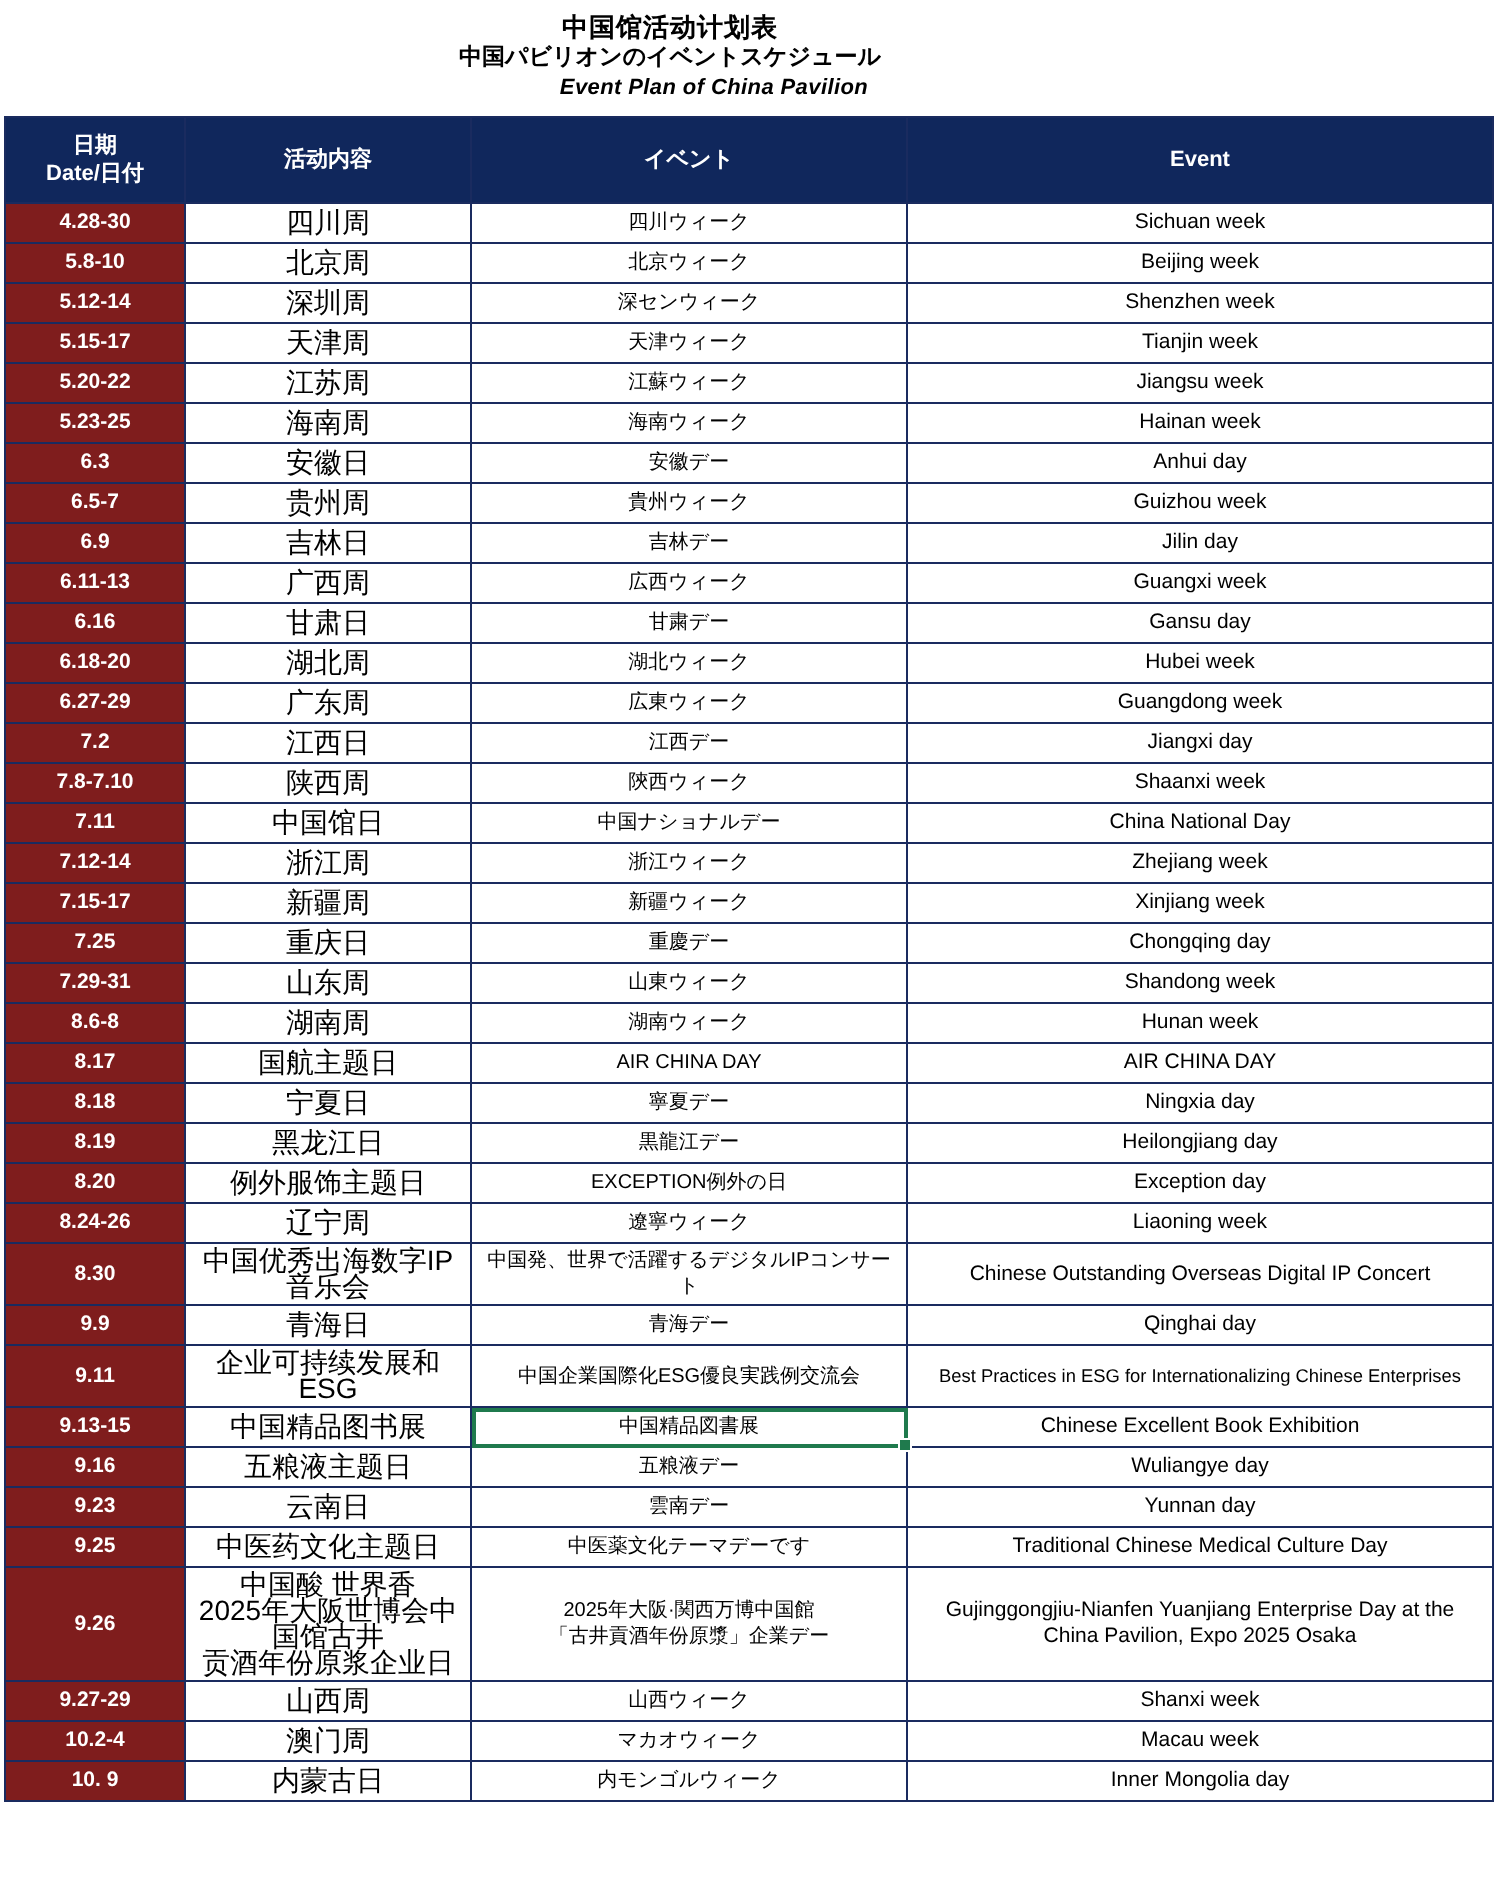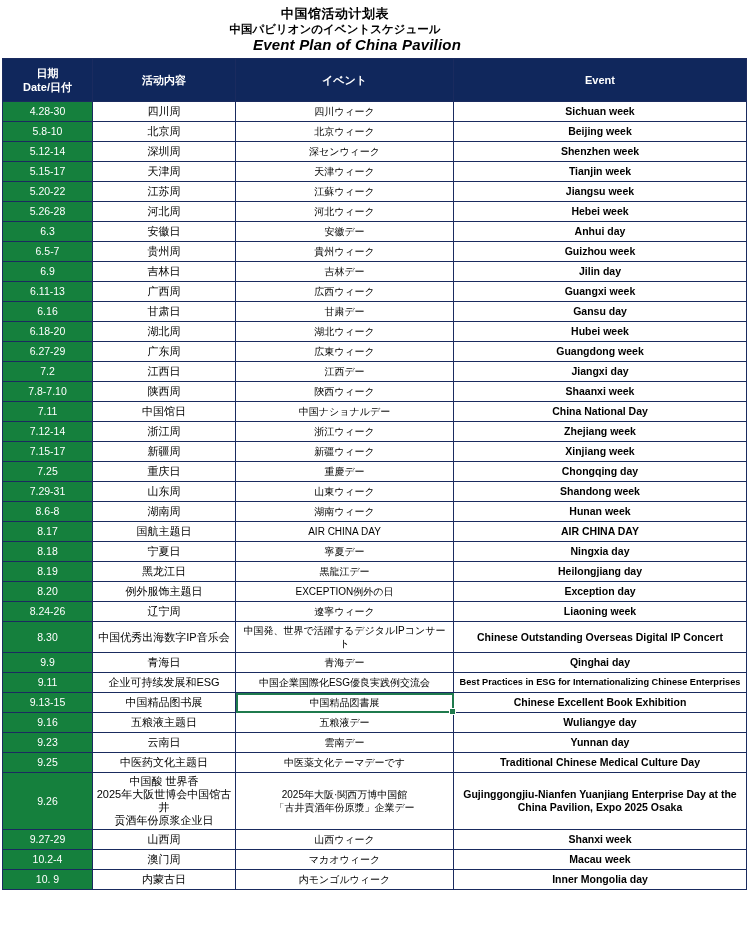--- a/index.html
+++ b/index.html
@@ -27,21 +27,21 @@
     font-weight: bold;
     line-height: 16px;
     letter-spacing: 0.5px;
   }
   .title-jp {
     font-size: 11.5px;
     font-weight: bold;
     line-height: 15px;
   }
   .title-en {
-    font-size: 15px;
+    font-size: 11px;
     font-weight: bold;
     font-style: italic;
     line-height: 15px;
     letter-spacing: 0.2px;
     padding-left: 44px;
   }
   table.plan {
     border-collapse: collapse;
     table-layout: fixed;
     width: 744px;
@@ -67,38 +67,37 @@
     font-size: 11px;
     line-height: 14px;
   }
   table.plan thead th .hdr-line {
     display: block;
   }
   table.plan tbody tr {
     height: 20px;
   }
   td.date {
-    background: #15803d;
+    background: #7f1d1d;
     color: #ffffff;
-    font-weight: normal;
+    font-weight: bold;
     font-size: 10.5px;
     line-height: 13px;
   }
   td.cn {
-    font-size: 11px;
+    font-size: 14px;
     line-height: 13px;
   }
   td.jp {
     font-size: 10px;
     line-height: 13px;
   }
   td.en {
     font-size: 10.5px;
     line-height: 13px;
-    font-weight: bold;
   }
   td.multiline {
     line-height: 13px;
     padding-top: 3px;
     padding-bottom: 3px;
   }
   .cell-lines span {
     display: block;
   }
   tr.selected td.jp {
@@ -174,24 +173,24 @@
           <td class="jp">天津ウィーク</td>
           <td class="en">Tianjin week</td>
         </tr>
         <tr>
           <td class="date">5.20-22</td>
           <td class="cn">江苏周</td>
           <td class="jp">江蘇ウィーク</td>
           <td class="en">Jiangsu week</td>
         </tr>
         <tr>
-          <td class="date">5.26-28</td>
-          <td class="cn">河北周</td>
-          <td class="jp">河北ウィーク</td>
-          <td class="en">Hebei week</td>
+          <td class="date">5.23-25</td>
+          <td class="cn">海南周</td>
+          <td class="jp">海南ウィーク</td>
+          <td class="en">Hainan week</td>
         </tr>
         <tr>
           <td class="date">6.3</td>
           <td class="cn">安徽日</td>
           <td class="jp">安徽デー</td>
           <td class="en">Anhui day</td>
         </tr>
         <tr>
           <td class="date">6.5-7</td>
           <td class="cn">贵州周</td>

